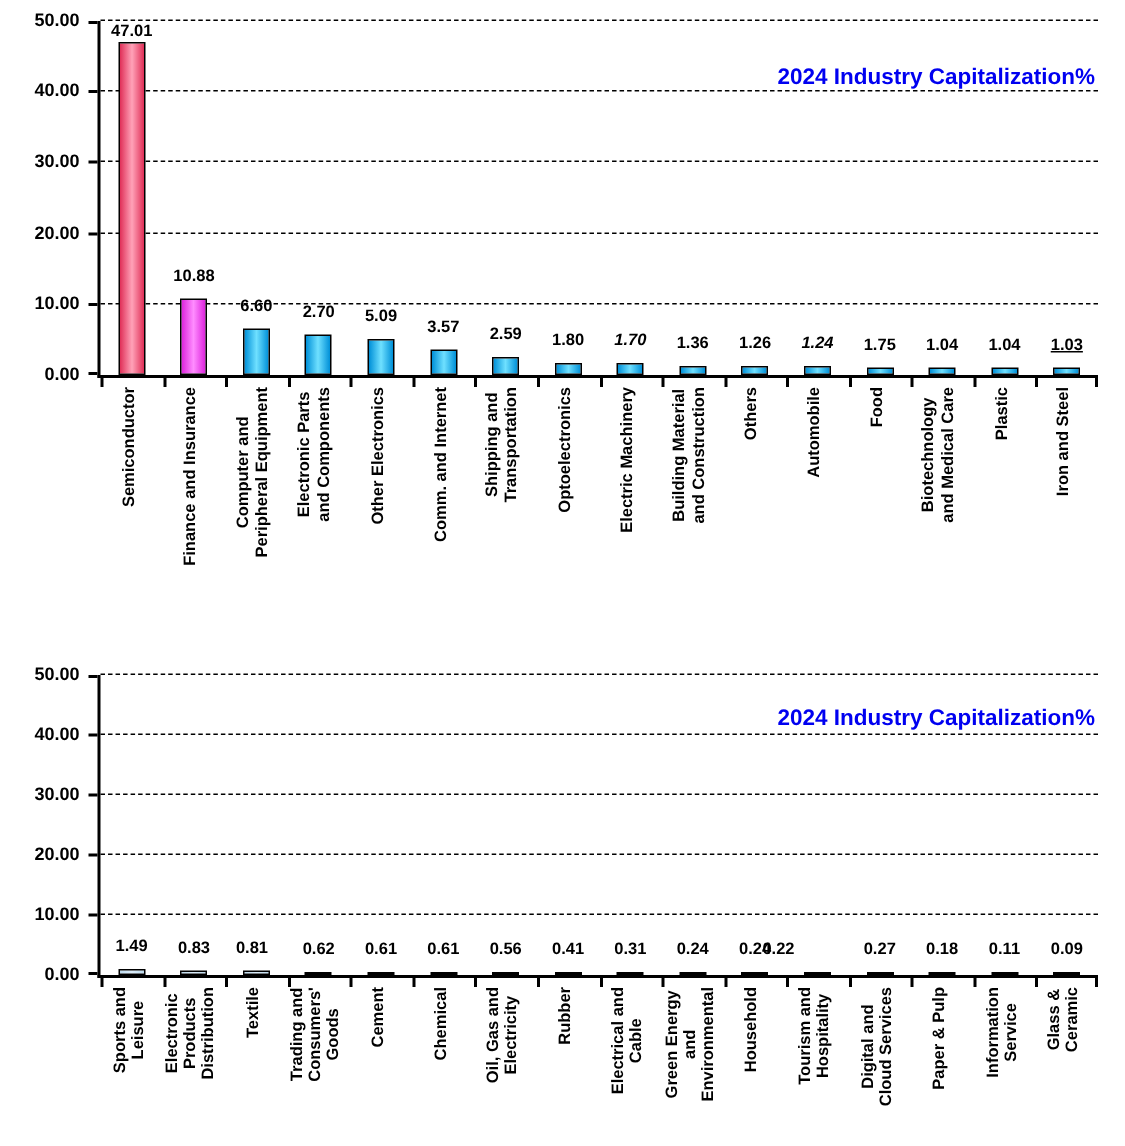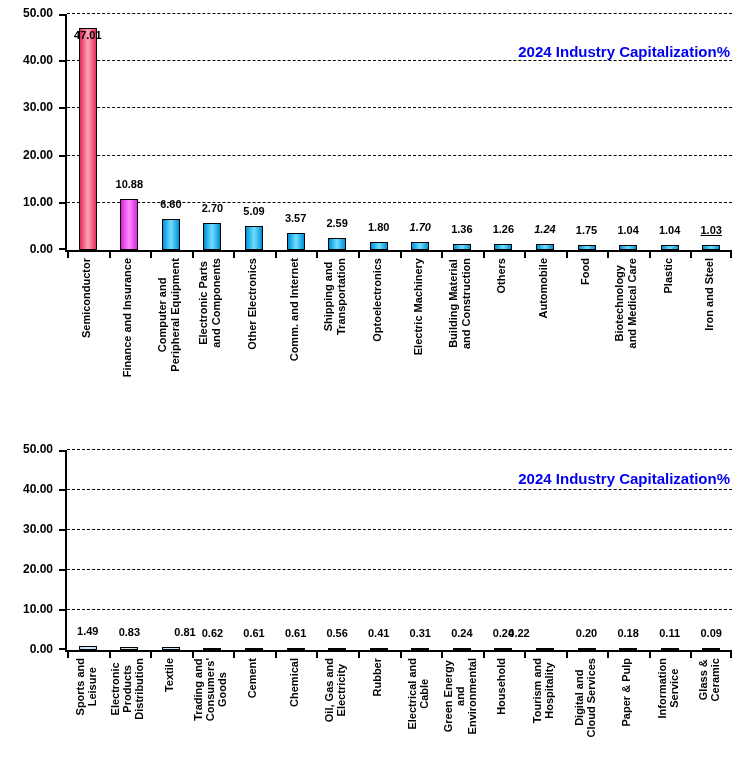--- a/index.html
+++ b/index.html
@@ -75,21 +75,21 @@
         <div class="xtick-mark" style="left: 332.5px;"></div>
         <div class="xtick-mark" style="left: 374.062px;"></div>
         <div class="xtick-mark" style="left: 415.625px;"></div>
         <div class="xtick-mark" style="left: 457.188px;"></div>
         <div class="xtick-mark" style="left: 498.75px;"></div>
         <div class="xtick-mark" style="left: 540.312px;"></div>
         <div class="xtick-mark" style="left: 581.875px;"></div>
         <div class="xtick-mark" style="left: 623.438px;"></div>
         <div class="xtick-mark" style="left: 663px;"></div>
         <div class="bar" style="left: 11.7812px; height: 222px; background: linear-gradient(90deg, rgb(224, 48, 88) 0%, rgb(255, 162, 184) 50%, rgb(224, 48, 88) 100%);"></div>
-        <div class="value-label" style="left: -9.21875px; bottom: 208px; margin-top: 38px;">47.01</div>
+        <div class="value-label" style="left: -9.21875px; bottom: 222px; margin-top: 38px;">47.01</div>
         <div class="bar" style="left: 53.3438px; height: 51px; background: linear-gradient(90deg, rgb(221, 34, 221) 0%, rgb(255, 141, 255) 50%, rgb(221, 34, 221) 100%);"></div>
         <div class="value-label" style="left: 32.3438px; bottom: 59px;">10.88</div>
         <div class="bar" style="left: 94.9062px; height: 31px; background: linear-gradient(90deg, rgb(0, 144, 216) 0%, rgb(111, 224, 255) 50%, rgb(0, 144, 216) 100%);"></div>
         <div class="value-label" style="left: 73.9062px; bottom: 39px;">6.60</div>
         <div class="bar" style="left: 136.469px; height: 27px; background: linear-gradient(90deg, rgb(0, 144, 216) 0%, rgb(111, 224, 255) 50%, rgb(0, 144, 216) 100%);"></div>
         <div class="value-label" style="left: 115.469px; bottom: 35px;">2.70</div>
         <div class="bar" style="left: 178.031px; height: 24px; background: linear-gradient(90deg, rgb(0, 144, 216) 0%, rgb(111, 224, 255) 50%, rgb(0, 144, 216) 100%);"></div>
         <div class="value-label" style="left: 157.031px; bottom: 32px;">5.09</div>
         <div class="bar" style="left: 219.594px; height: 17px; background: linear-gradient(90deg, rgb(0, 144, 216) 0%, rgb(111, 224, 255) 50%, rgb(0, 144, 216) 100%);"></div>
         <div class="value-label" style="left: 198.594px; bottom: 25px;">3.57</div>
@@ -240,41 +240,41 @@
         <div class="xtick-mark" style="left: 498.75px;"></div>
         <div class="xtick-mark" style="left: 540.312px;"></div>
         <div class="xtick-mark" style="left: 581.875px;"></div>
         <div class="xtick-mark" style="left: 623.438px;"></div>
         <div class="xtick-mark" style="left: 663px;"></div>
         <div class="bar" style="left: 11.7812px; height: 4px; background: linear-gradient(90deg, rgb(188, 218, 238) 0%, rgb(220, 237, 250) 50%, rgb(188, 218, 238) 100%);"></div>
         <div class="value-label" style="left: -9.21875px; bottom: 12px;">1.49</div>
         <div class="bar" style="left: 53.3438px; height: 3px; background: linear-gradient(90deg, rgb(188, 218, 238) 0%, rgb(220, 237, 250) 50%, rgb(188, 218, 238) 100%);"></div>
         <div class="value-label" style="left: 32.3438px; bottom: 11px;">0.83</div>
         <div class="bar" style="left: 94.9062px; height: 3px; background: linear-gradient(90deg, rgb(188, 218, 238) 0%, rgb(220, 237, 250) 50%, rgb(188, 218, 238) 100%);"></div>
-        <div class="value-label" style="left: 88px; bottom: 11px; margin-top: 13px;">0.81</div>
+        <div class="value-label" style="left: 71px; bottom: 11px; margin-top: 13px;">0.81</div>
         <div class="bar" style="left: 136.469px; height: 2px; background: linear-gradient(90deg, rgb(188, 218, 238) 0%, rgb(220, 237, 250) 50%, rgb(188, 218, 238) 100%);"></div>
         <div class="value-label" style="left: 115.469px; bottom: 10px;">0.62</div>
         <div class="bar" style="left: 178.031px; height: 2px; background: linear-gradient(90deg, rgb(188, 218, 238) 0%, rgb(220, 237, 250) 50%, rgb(188, 218, 238) 100%);"></div>
         <div class="value-label" style="left: 157.031px; bottom: 10px;">0.61</div>
         <div class="bar" style="left: 219.594px; height: 2px; background: linear-gradient(90deg, rgb(188, 218, 238) 0%, rgb(220, 237, 250) 50%, rgb(188, 218, 238) 100%);"></div>
         <div class="value-label" style="left: 198.594px; bottom: 10px;">0.61</div>
         <div class="bar" style="left: 261.156px; height: 2px; background: linear-gradient(90deg, rgb(188, 218, 238) 0%, rgb(220, 237, 250) 50%, rgb(188, 218, 238) 100%);"></div>
         <div class="value-label" style="left: 240.156px; bottom: 10px;">0.56</div>
         <div class="bar" style="left: 302.719px; height: 2px; background: linear-gradient(90deg, rgb(188, 218, 238) 0%, rgb(220, 237, 250) 50%, rgb(188, 218, 238) 100%);"></div>
         <div class="value-label" style="left: 281.719px; bottom: 10px;">0.41</div>
         <div class="bar" style="left: 344.281px; height: 2px; background: linear-gradient(90deg, rgb(188, 218, 238) 0%, rgb(220, 237, 250) 50%, rgb(188, 218, 238) 100%);"></div>
         <div class="value-label" style="left: 323.281px; bottom: 10px;">0.31</div>
         <div class="bar" style="left: 385.844px; height: 2px; background: linear-gradient(90deg, rgb(188, 218, 238) 0%, rgb(220, 237, 250) 50%, rgb(188, 218, 238) 100%);"></div>
         <div class="value-label" style="left: 364.844px; bottom: 10px;">0.24</div>
         <div class="bar" style="left: 427.406px; height: 2px; background: linear-gradient(90deg, rgb(188, 218, 238) 0%, rgb(220, 237, 250) 50%, rgb(188, 218, 238) 100%);"></div>
         <div class="value-label" style="left: 406.406px; bottom: 10px;">0.24</div>
         <div class="bar" style="left: 468.969px; height: 2px; background: linear-gradient(90deg, rgb(188, 218, 238) 0%, rgb(220, 237, 250) 50%, rgb(188, 218, 238) 100%);"></div>
         <div class="value-label" style="left: 422px; bottom: 10px;">0.22</div>
         <div class="bar" style="left: 510.531px; height: 2px; background: linear-gradient(90deg, rgb(188, 218, 238) 0%, rgb(220, 237, 250) 50%, rgb(188, 218, 238) 100%);"></div>
-        <div class="value-label" style="left: 489.531px; bottom: 10px;">0.20</div>
+        <div class="value-label" style="left: 489.531px; bottom: 10px;">0.27</div>
         <div class="bar" style="left: 552.094px; height: 2px; background: linear-gradient(90deg, rgb(188, 218, 238) 0%, rgb(220, 237, 250) 50%, rgb(188, 218, 238) 100%);"></div>
         <div class="value-label" style="left: 531.094px; bottom: 10px;">0.18</div>
         <div class="bar" style="left: 593.656px; height: 2px; background: linear-gradient(90deg, rgb(188, 218, 238) 0%, rgb(220, 237, 250) 50%, rgb(188, 218, 238) 100%);"></div>
         <div class="value-label" style="left: 572.656px; bottom: 10px;">0.11</div>
         <div class="bar" style="left: 635.219px; height: 2px; background: linear-gradient(90deg, rgb(188, 218, 238) 0%, rgb(220, 237, 250) 50%, rgb(188, 218, 238) 100%);"></div>
         <div class="value-label" style="left: 614.219px; bottom: 10px;">0.09</div>
       </div>
     <div class="cats">
         <div class="cat">
           <div class="cat-label">

